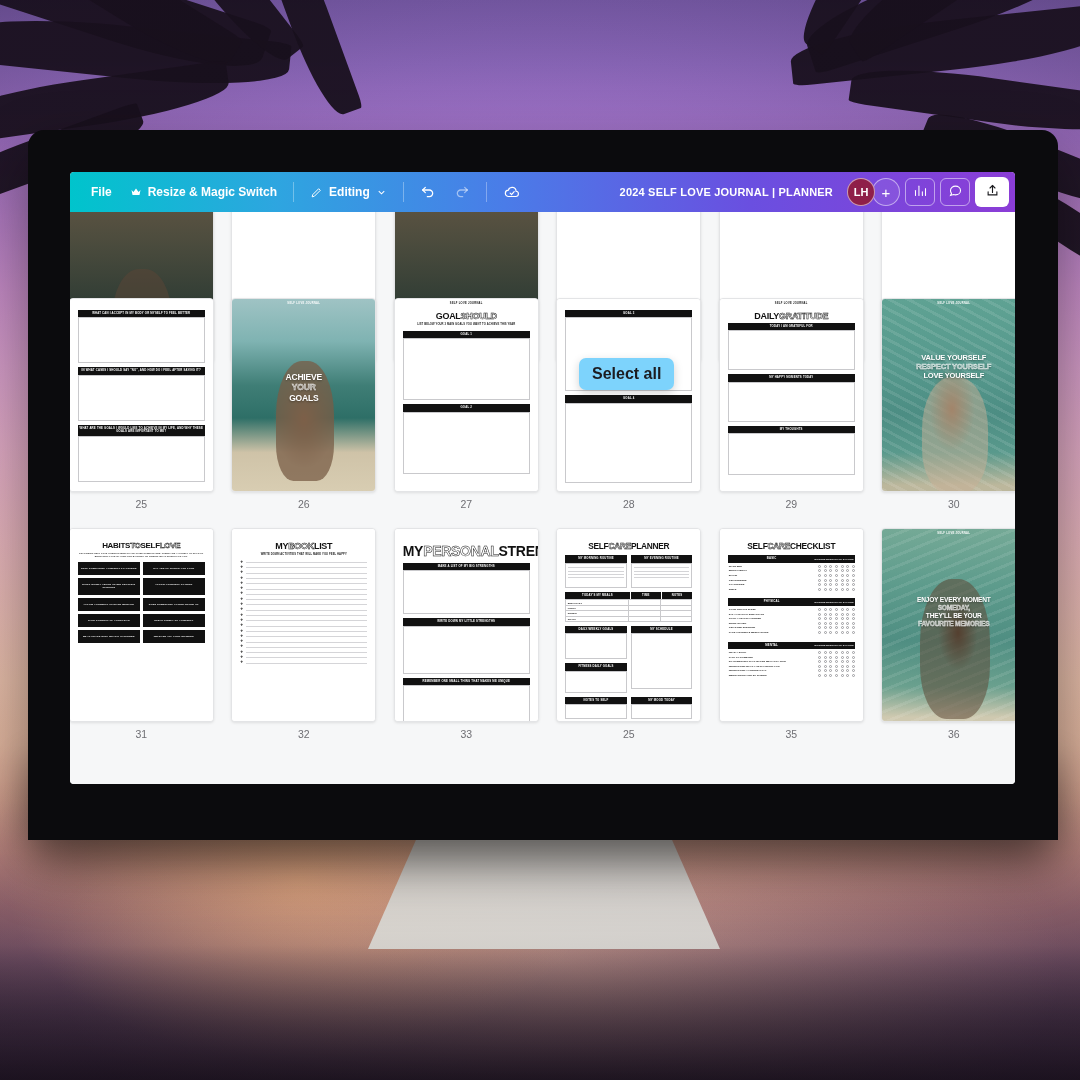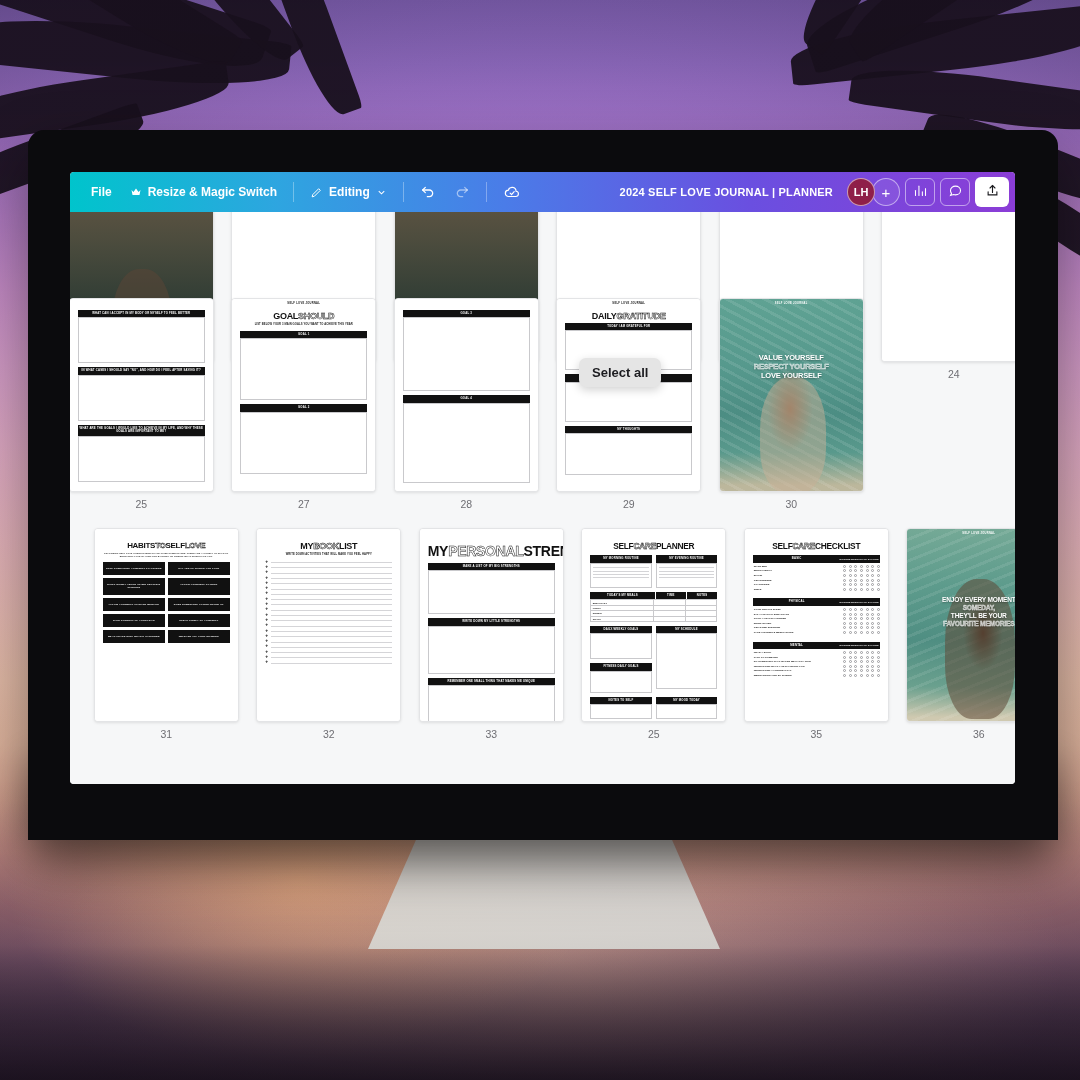--- a/index.html
+++ b/index.html
@@ -136,21 +136,21 @@
   #grid-area {
     position: absolute; left: 0; top: 40px; width: 945px; height: 624px;
     background: #f6f7f8; overflow: hidden;
   }
   .page-row {
     position: absolute; left: -10px; width: 1000px;
     display: flex; gap: 0px;
   }
   #row-top    { top: -44px; }
   #row-mid    { top: 86px;  }
-  #row-bottom { top: 316px; justify-content: flex-end; }
+  #row-bottom { top: 316px; }
 
   .page-cell { width: 162.5px; flex: 0 0 162.5px; }
   .thumb {
     width: 145px; height: 194px; margin: 0 auto;
     background: #fff; border: 1px solid #e3e4e6; border-radius: 4px;
     box-shadow: 0 1px 3px rgba(0,0,0,0.10);
     overflow: hidden; position: relative; cursor: pointer;
   }
   .page-num {
     text-align: center; font-size: 10.5px; color: #6e6e73;
@@ -249,22 +249,22 @@
   .mini-rule { height: 0.6px; background: #d4d4d7; margin: 2.6px 2px; }
   .meal-tbl { width: 100%; border-collapse: collapse; }
   .meal-tbl td {
     border: 0.5px solid #c9c9cc; font-size: 2.3px; font-weight: bold;
     padding: 1.2px 1.5px; color: #111; height: 4px;
   }
 
   
   #tooltip {
     position: absolute; left: 509px; top: 186px;
-    background: #e5e5e5; color: #1c1c20;
-    font-size: 13px; font-weight: bold;
+    background: #7dd3fc; color: #1c1c20;
+    font-size: 16px; font-weight: bold;
     padding: 7px 13px; border-radius: 7px;
     box-shadow: 0 3px 10px rgba(0,0,0,0.18);
     white-space: nowrap; z-index: 30;
   }
 
   
   #bottom-controls {
     position: absolute; right: 6px; bottom: 6px;
     display: flex; align-items: center; gap: 6px; z-index: 25;
   }
@@ -469,20 +469,35 @@
               </div>
               <div class="sect">
                 <div class="bar">WHAT ARE THE GOALS I WOULD LIKE TO ACHIEVE IN MY LIFE, AND WHY THESE GOALS ARE IMPORTANT TO ME?</div>
                 <div class="box" style="height:46px;"></div>
               </div>
             </div>
           </div>
           <div class="page-num">25</div>
         </div>
 
+        <div class="page-cell">
+          <div class="thumb">
+            <div class="photo-pg">
+              <div class="img-beach"></div>
+              <div class="pg-brand" style="color:#fff;">SELF LOVE JOURNAL</div>
+              <div class="silhouette" style="left:44px; top:62px; width:58px; height:120px; background:rgba(120,92,70,0.75); border-radius:45% 45% 30% 30%;"></div>
+              <div class="quote">
+                <div>ACHIEVE</div>
+                <div class="dim">YOUR</div>
+                <div>GOALS</div>
+              </div>
+            </div>
+          </div>
+          <div class="page-num">26</div>
+        </div>
 
         <div class="page-cell">
           <div class="thumb">
             <div class="pg">
               <div class="pg-brand">SELF LOVE JOURNAL</div>
               <div class="pg-title">
                 <span>GOAL</span><span class="ol">SHOULD</span>
               </div>
               <div class="pg-sub">LIST BELOW YOUR 3 MAIN GOALS YOU WANT TO ACHIEVE THIS YEAR</div>
               <div class="sect">

